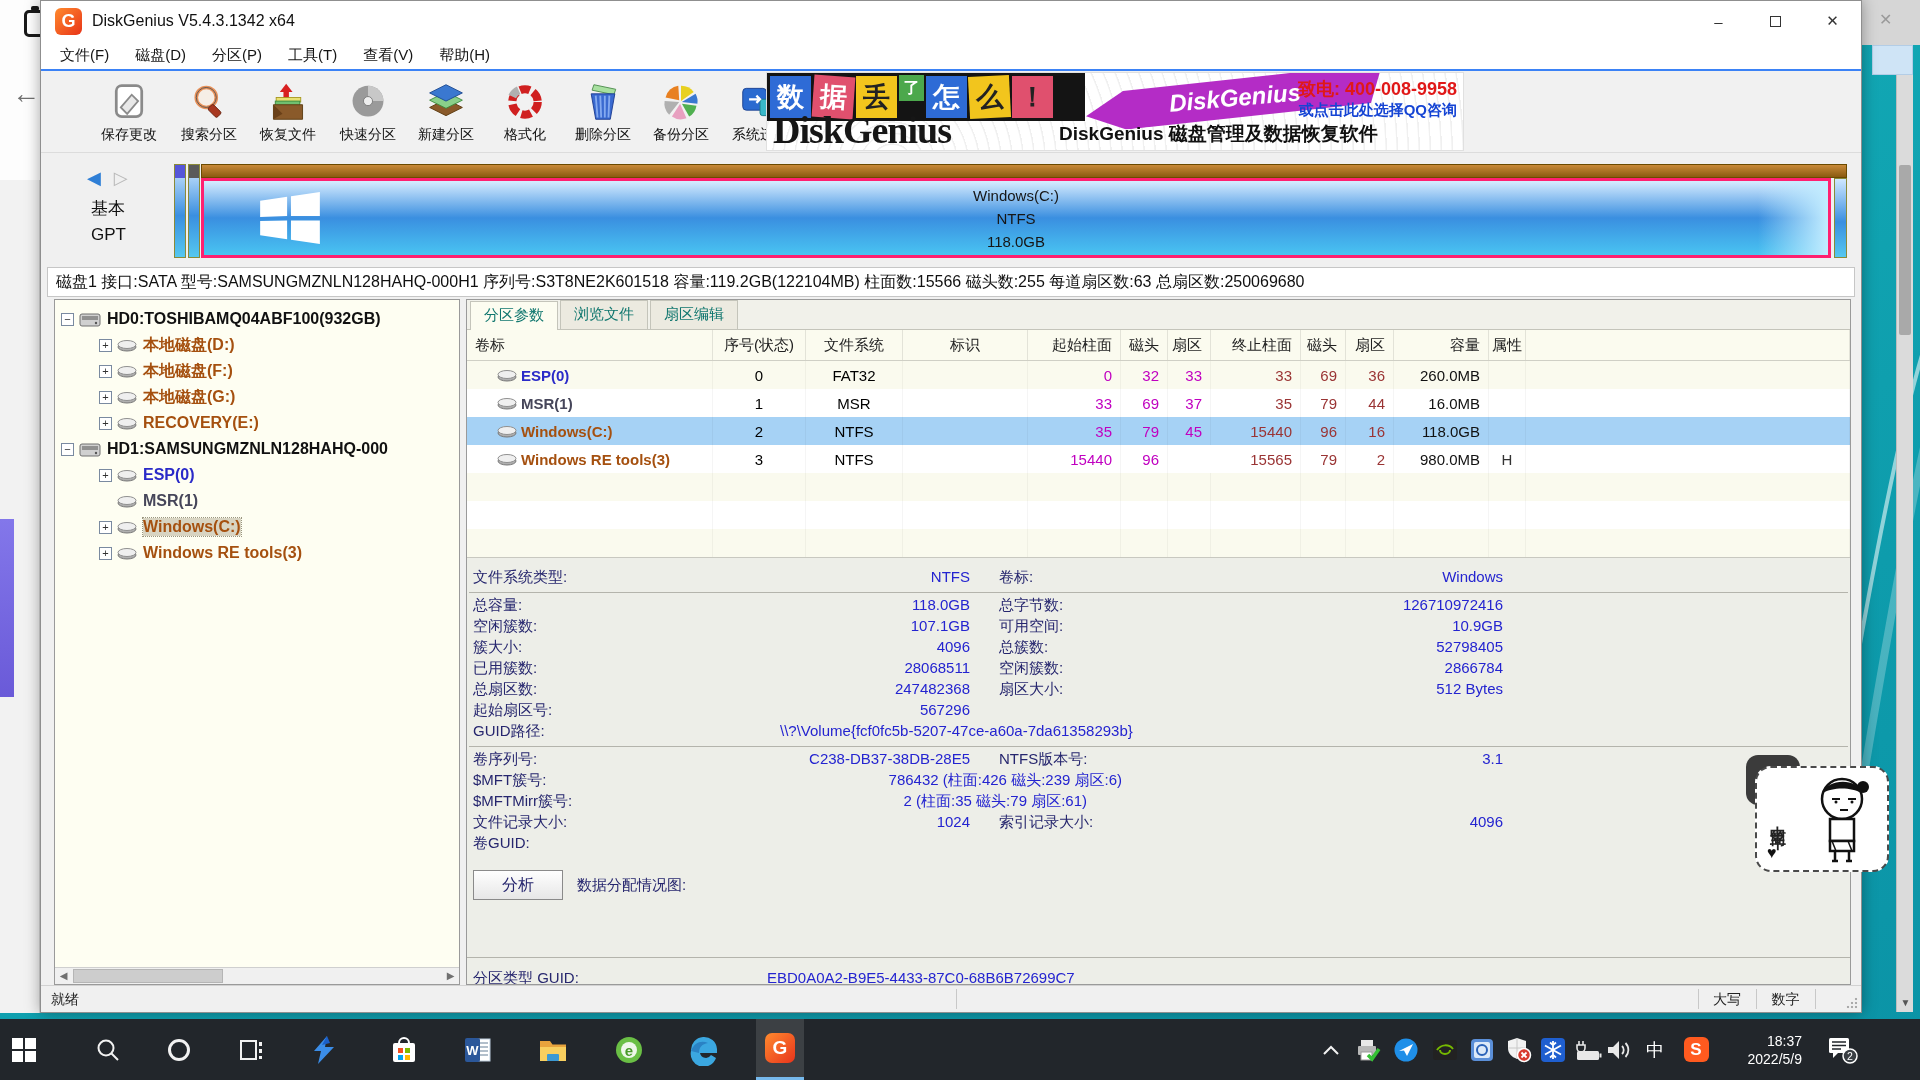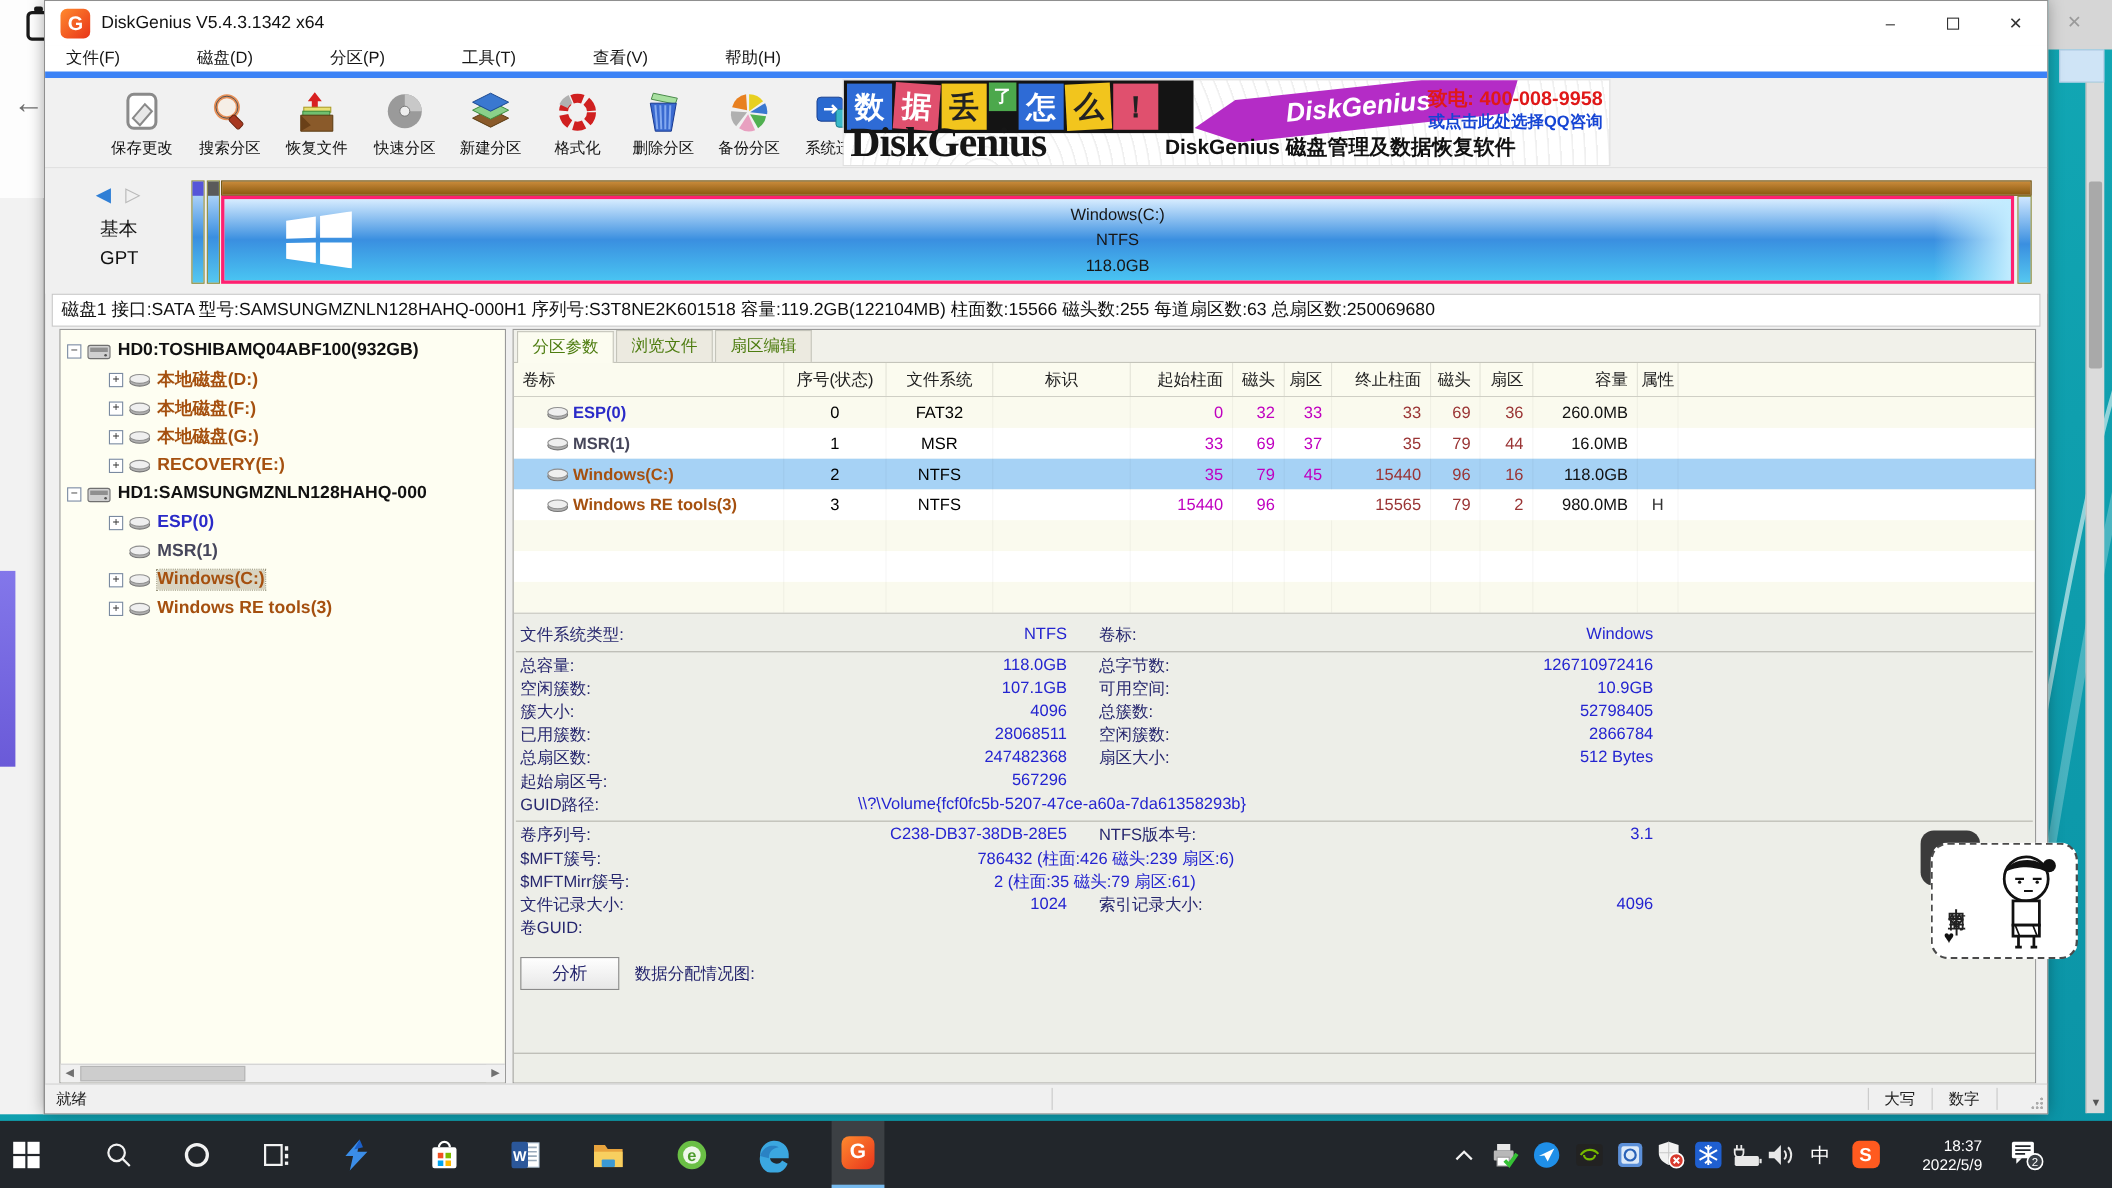--- a/index.html
+++ b/index.html
@@ -26,21 +26,21 @@
   #window{position:absolute;left:40px;top:0;width:1822px;height:1013px;background:#f0f0f0;
     border:1px solid #8f8f8f;box-shadow:0 0 14px rgba(0,0,0,.35);}
   .titlebar{position:absolute;top:0;left:0;right:0;height:40px;background:#fff;display:flex;align-items:center;}
   .app-ico{width:27px;height:27px;margin-left:14px;border-radius:6px;background:linear-gradient(135deg,#ff8a2e,#e83418);
     color:#fff;font-weight:bold;font-size:18px;display:flex;align-items:center;justify-content:center;}
   .titlebar .title{margin-left:10px;font-size:16px;color:#111;}
   .win-controls{margin-left:auto;display:flex;height:100%;}
   .wc{width:57px;height:100%;display:flex;align-items:center;justify-content:center;font-size:15px;color:#333;}
   .wc-max-glyph{width:11px;height:11px;border:1.4px solid #333;}
 
-  .menubar{position:absolute;top:40px;left:0;right:0;height:30px;background:#fff;display:flex;align-items:center;padding-left:6px;border-bottom:6px solid #3b82f6;gap:44px;}
+  .menubar{position:absolute;top:40px;left:0;right:0;height:30px;background:#fff;display:flex;align-items:center;padding-left:6px;border-bottom:2px solid #3b82f6;}
   .menu-item{padding:0 13px;font-size:15px;color:#151515;line-height:30px;}
 
   
   .toolbar{position:absolute;top:70px;left:0;right:0;height:82px;background:#f1f1f1;border-bottom:1px solid #dcdcdc;}
   .tbtn{position:absolute;top:2px;width:86px;height:78px;display:flex;flex-direction:column;align-items:center;justify-content:center;gap:3px;}
   .tbtn .ico{width:44px;height:42px;display:flex;align-items:center;justify-content:center;}
   .tbtn .lbl{font-size:14px;color:#111;white-space:nowrap;}
 
   
   .banner{position:absolute;left:725px;top:1px;width:698px;height:79px;background:
@@ -93,21 +93,21 @@
   .t-disk{color:#111;} .t-volume{color:#a5500f;} .t-esp{color:#2a2ac8;} .t-msr{color:#46465a;}
   .t-sel{background:#d8d4c2;outline:1px dotted #9a9680;}
   .tree-hscroll{position:absolute;bottom:0;left:0;right:0;height:17px;background:#f0f0f0;border-top:1px solid #cfcfcf;}
   .hs-btn{position:absolute;top:0;width:17px;height:16px;color:#707070;font-size:10px;text-align:center;line-height:16px;background:#f0f0f0;}
   .hs-thumb{position:absolute;left:18px;top:1px;width:150px;height:14px;background:#cdcdcd;border:1px solid #b5b5b5;}
 
   .splitter{width:6px;flex:none;}
   .rightpanel{flex:1;border:1px solid #9a9a9a;background:#fcfcf0;position:relative;overflow:hidden;display:flex;flex-direction:column;}
 
   .tabs{height:30px;background:#f1f1ea;display:flex;align-items:flex-end;padding-left:3px;border-bottom:1px solid #c4c4ba;flex:none;}
-  .tab{padding:4px 13px 5px;font-size:15px;color:#4d7c0f;border:1px solid #c4c4ba;border-bottom:none;background:#eceae0;margin-right:2px;position:relative;}
+  .tab{padding:4px 13px 5px;font-size:15px;color:#0f766e;border:1px solid #c4c4ba;border-bottom:none;background:#eceae0;margin-right:2px;position:relative;}
   .tab.active{background:#fcfcf0;top:1px;}
 
   .thead{display:flex;height:31px;border-bottom:1px solid #cfcfc5;font-size:15px;color:#222;flex:none;background:#fbfbef;}
   .thead .cell{border-right:1px solid #e3e3d8;display:flex;align-items:center;}
   .cell{flex:none;padding:0 8px;white-space:nowrap;overflow:hidden;}
   .trow{display:flex;height:28px;font-size:15px;align-items:stretch;flex:none;}
   .trow .cell{display:flex;align-items:center;border-right:1px solid rgba(0,0,0,0.04);}
   .bg-ivory{background:#fafaee;} .bg-white{background:#fff;} .bg-sel{background:#a6d2f5;}
   .al-r{justify-content:flex-end;} .al-c{justify-content:center;}
   .nm{font-weight:bold;margin-left:4px;}
@@ -707,20 +707,24 @@
             </div>
             <div class="d-row">
               <span class="d-l1">卷GUID:</span>
             </div>
           </div>
         <div class="analyze-row">
           <div class="analyze-btn">分析</div>
           <div class="alloc-label">数据分配情况图:</div>
         </div>
         <div class="bottom-sep"></div>
+        <div class="bottom-row">
+          <span class="bl">分区类型 GUID:</span>
+          <span class="bv">EBD0A0A2-B9E5-4433-87C0-68B6B72699C7</span>
+        </div>
       </div>
     </div>
   </div>
 
   <div class="statusbar">
     <span class="st-ready">就绪</span>
     <div class="st-div" style="left:915px"></div>
     <div class="st-div" style="left:1657px"></div>
     <span class="st-caps">大写</span>
     <div class="st-div" style="left:1715px"></div>

